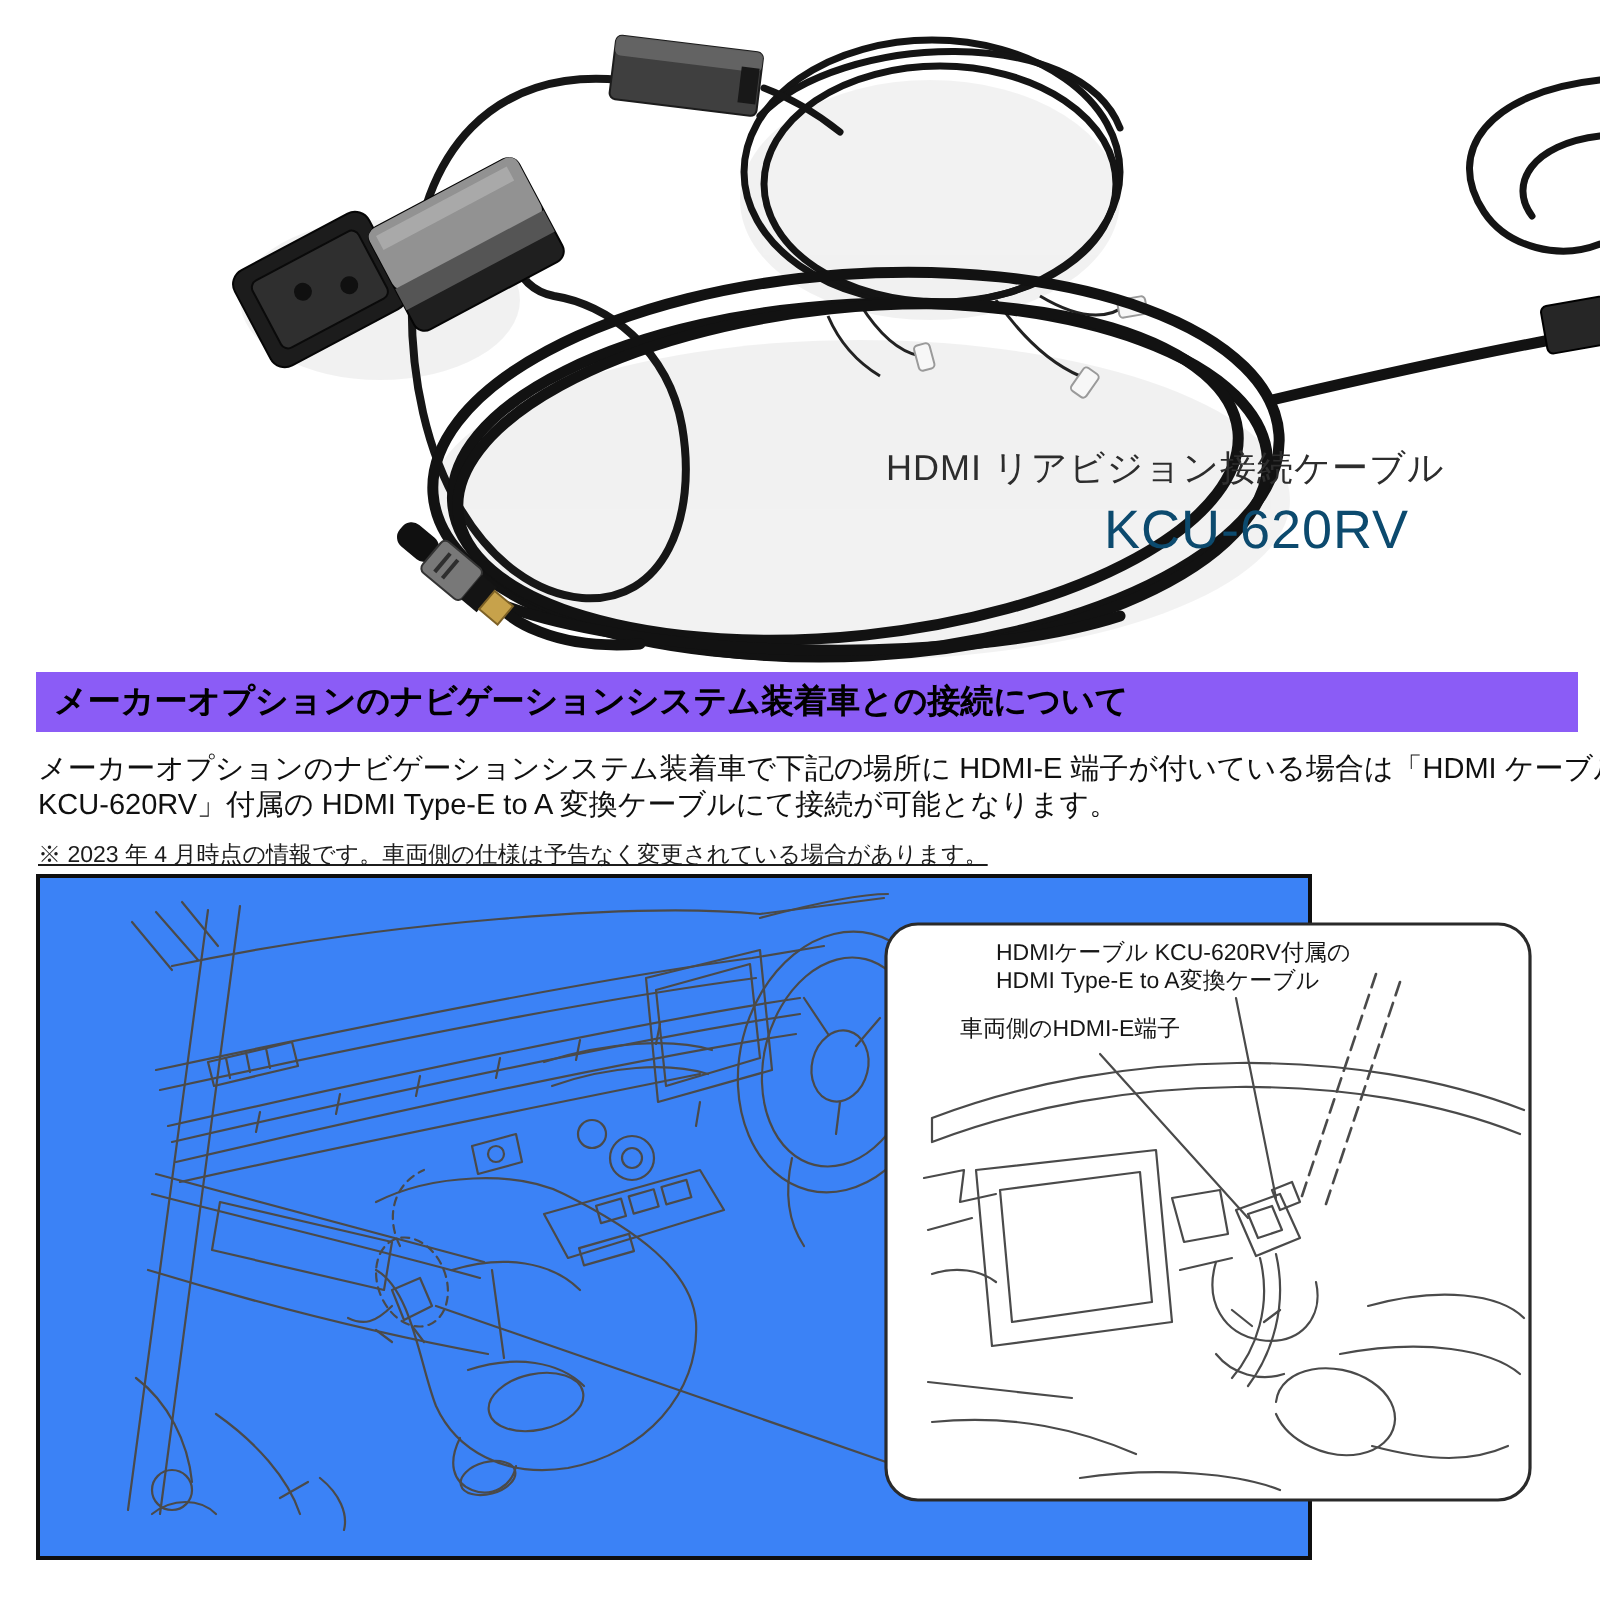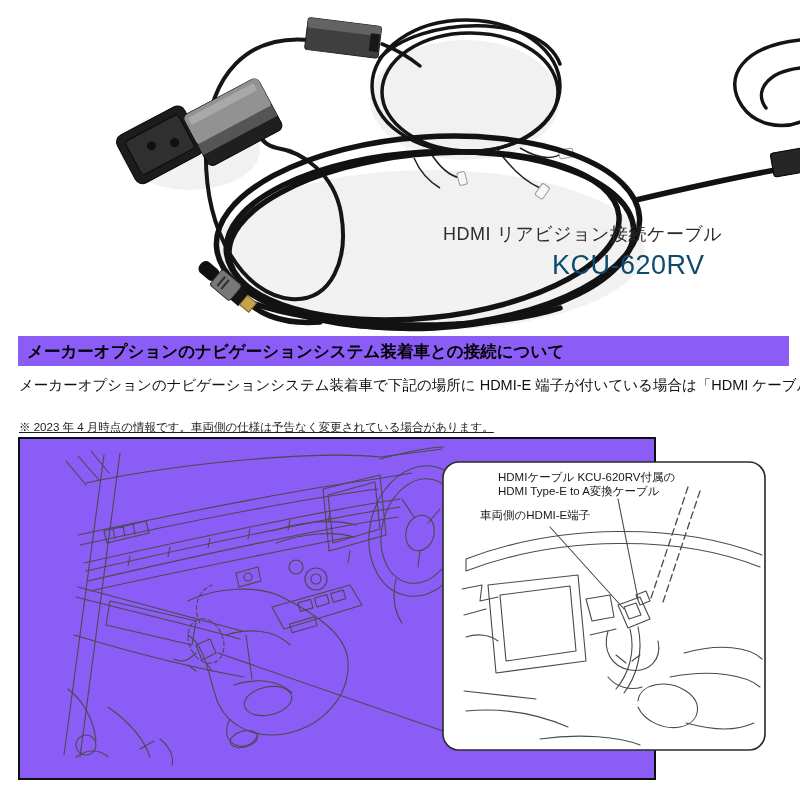--- a/index.html
+++ b/index.html
@@ -12,21 +12,21 @@
   .caption2 { left:552px; top:250px; font-size:27px; color:#0c4a6e; letter-spacing:.5px; }
   .hdr {
     left:18px; top:336px; width:771px; height:30px; box-sizing:border-box;
     background:#8b5cf6; color:#000; font-weight:bold; font-size:16.5px;
     line-height:30px; padding-left:9px; white-space:nowrap; overflow:hidden;
   }
   .bodytxt { left:19px; top:376px; width:772px; font-size:14.5px; line-height:18px; color:#101010; white-space:nowrap; }
   .note { left:19px; top:420px; font-size:11.5px; color:#1c1c1c; white-space:nowrap;text-decoration:underline; }
   .diagram {
     left:18px; top:437px; width:638px; height:343px; box-sizing:border-box;
-    border:2px solid #0f0f0f; background:#8b5cf6;
+    border:2px solid #0f0f0f; background:#3b82f6;
   }
   .diagram svg { position:absolute; left:0; top:0; }
   .callout { position:absolute; font-size:11.5px; line-height:14px; color:#161616; white-space:nowrap; }
   .co1 { left:478px; top:31px; }
   .co2 { left:460px; top:69px; }
   .photo { left:0; top:0; }
 </style>
 </head>
 <body>
 
@@ -116,20 +116,21 @@
   </g>
 </svg>
 
 <div class="abs caption1">HDMI リアビジョン接続ケーブル</div>
 <div class="abs caption2">KCU-620RV</div>
 
 <div class="abs hdr">メーカーオプションのナビゲーションシステム装着車との接続について</div>
 
 <div class="abs bodytxt">
   <div>メーカーオプションのナビゲーションシステム装着車で下記の場所に HDMI-E 端子が付いている場合は「HDMI ケーブル</div>
+  <div>KCU-620RV」付属の HDMI Type-E to A 変換ケーブルにて接続が可能となります。</div>
 </div>
 
 <div class="abs note">※ 2023 年 4 月時点の情報です。車両側の仕様は予告なく変更されている場合があります。</div>
 
 <div class="abs diagram">
   <svg width="763" height="339" viewBox="0 0 763 339">
     <g fill="none" stroke="#4a4a4a" stroke-width="1.1" stroke-linecap="round" stroke-linejoin="round">
 
       <g>
         <path d="M 46,22 l 20,24 M 58,17 l 21,24 M 71,12 l 18,22"></path>

